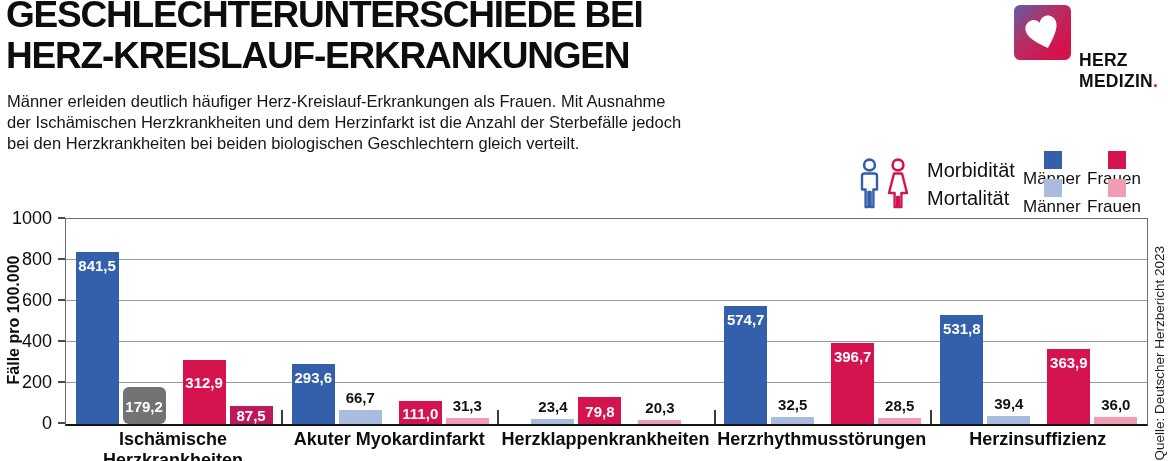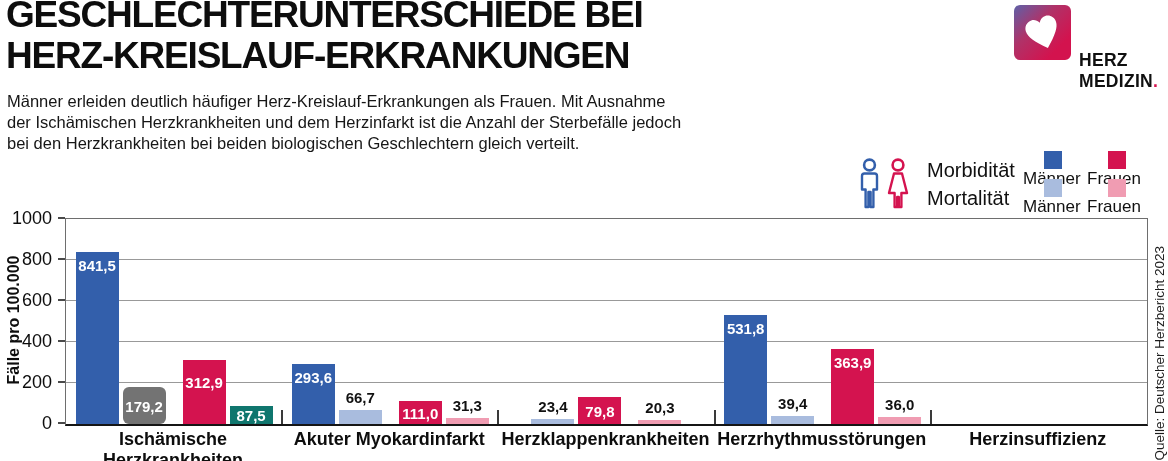--- a/index.html
+++ b/index.html
@@ -171,21 +171,21 @@
               <div class="bar" style="height: 36.736px; background: #737373; border-radius: 6px;">
                 <span class="bar-label inside centered">179,2</span>
               </div>
             </div>
             <div class="bar-slot">
               <div class="bar" style="height: 64.1445px; background: rgb(212, 19, 79);">
                 <span class="bar-label inside" style="top: 14px;">312,9</span>
               </div>
             </div>
             <div class="bar-slot">
-              <div class="bar" style="height: 17.9375px; background: #0f766e;">
+              <div class="bar" style="height: 17.9375px; background: #be185d;">
                 <span class="bar-label inside centered">87,5</span>
               </div>
             </div>
           </div>
           <div class="group">
             <div class="bar-slot">
               <div class="bar" style="height: 60.188px; background: rgb(51, 95, 171);">
                 <span class="bar-label inside" style="top: 5px;">293,6</span>
               </div>
             </div>
@@ -209,20 +209,40 @@
               <span class="bar-label above" style="bottom: 8.797px;">23,4</span>
             </div>
             <div class="bar-slot">
               <div class="bar" style="height: 27px; background: rgb(212, 19, 79);">
                 <span class="bar-label inside centered">79,8</span>
               </div>
             </div>
             <div class="bar-slot">
               <div class="bar" style="height: 4.1615px; background: rgb(240, 156, 178);"></div>
               <span class="bar-label above" style="bottom: 8.1615px;">20,3</span>
+            </div>
+          </div>
+          <div class="group">
+            <div class="bar-slot">
+              <div class="bar" style="height: 117.814px; background: rgb(51, 95, 171);">
+                <span class="bar-label inside" style="top: 5px;">574,7</span>
+              </div>
+            </div>
+            <div class="bar-slot">
+              <div class="bar" style="height: 6.6625px; background: rgb(169, 188, 222);"></div>
+              <span class="bar-label above" style="bottom: 10.6625px;">32,5</span>
+            </div>
+            <div class="bar-slot">
+              <div class="bar" style="height: 81.3235px; background: rgb(212, 19, 79);">
+                <span class="bar-label inside" style="top: 5px;">396,7</span>
+              </div>
+            </div>
+            <div class="bar-slot">
+              <div class="bar" style="height: 5.8425px; background: rgb(240, 156, 178);"></div>
+              <span class="bar-label above" style="bottom: 9.8425px;">28,5</span>
             </div>
           </div>
           <div class="group">
             <div class="bar-slot">
               <div class="bar" style="height: 109.019px; background: rgb(51, 95, 171);">
                 <span class="bar-label inside" style="top: 5px;">531,8</span>
               </div>
             </div>
             <div class="bar-slot">
               <div class="bar" style="height: 8.077px; background: rgb(169, 188, 222);"></div>

